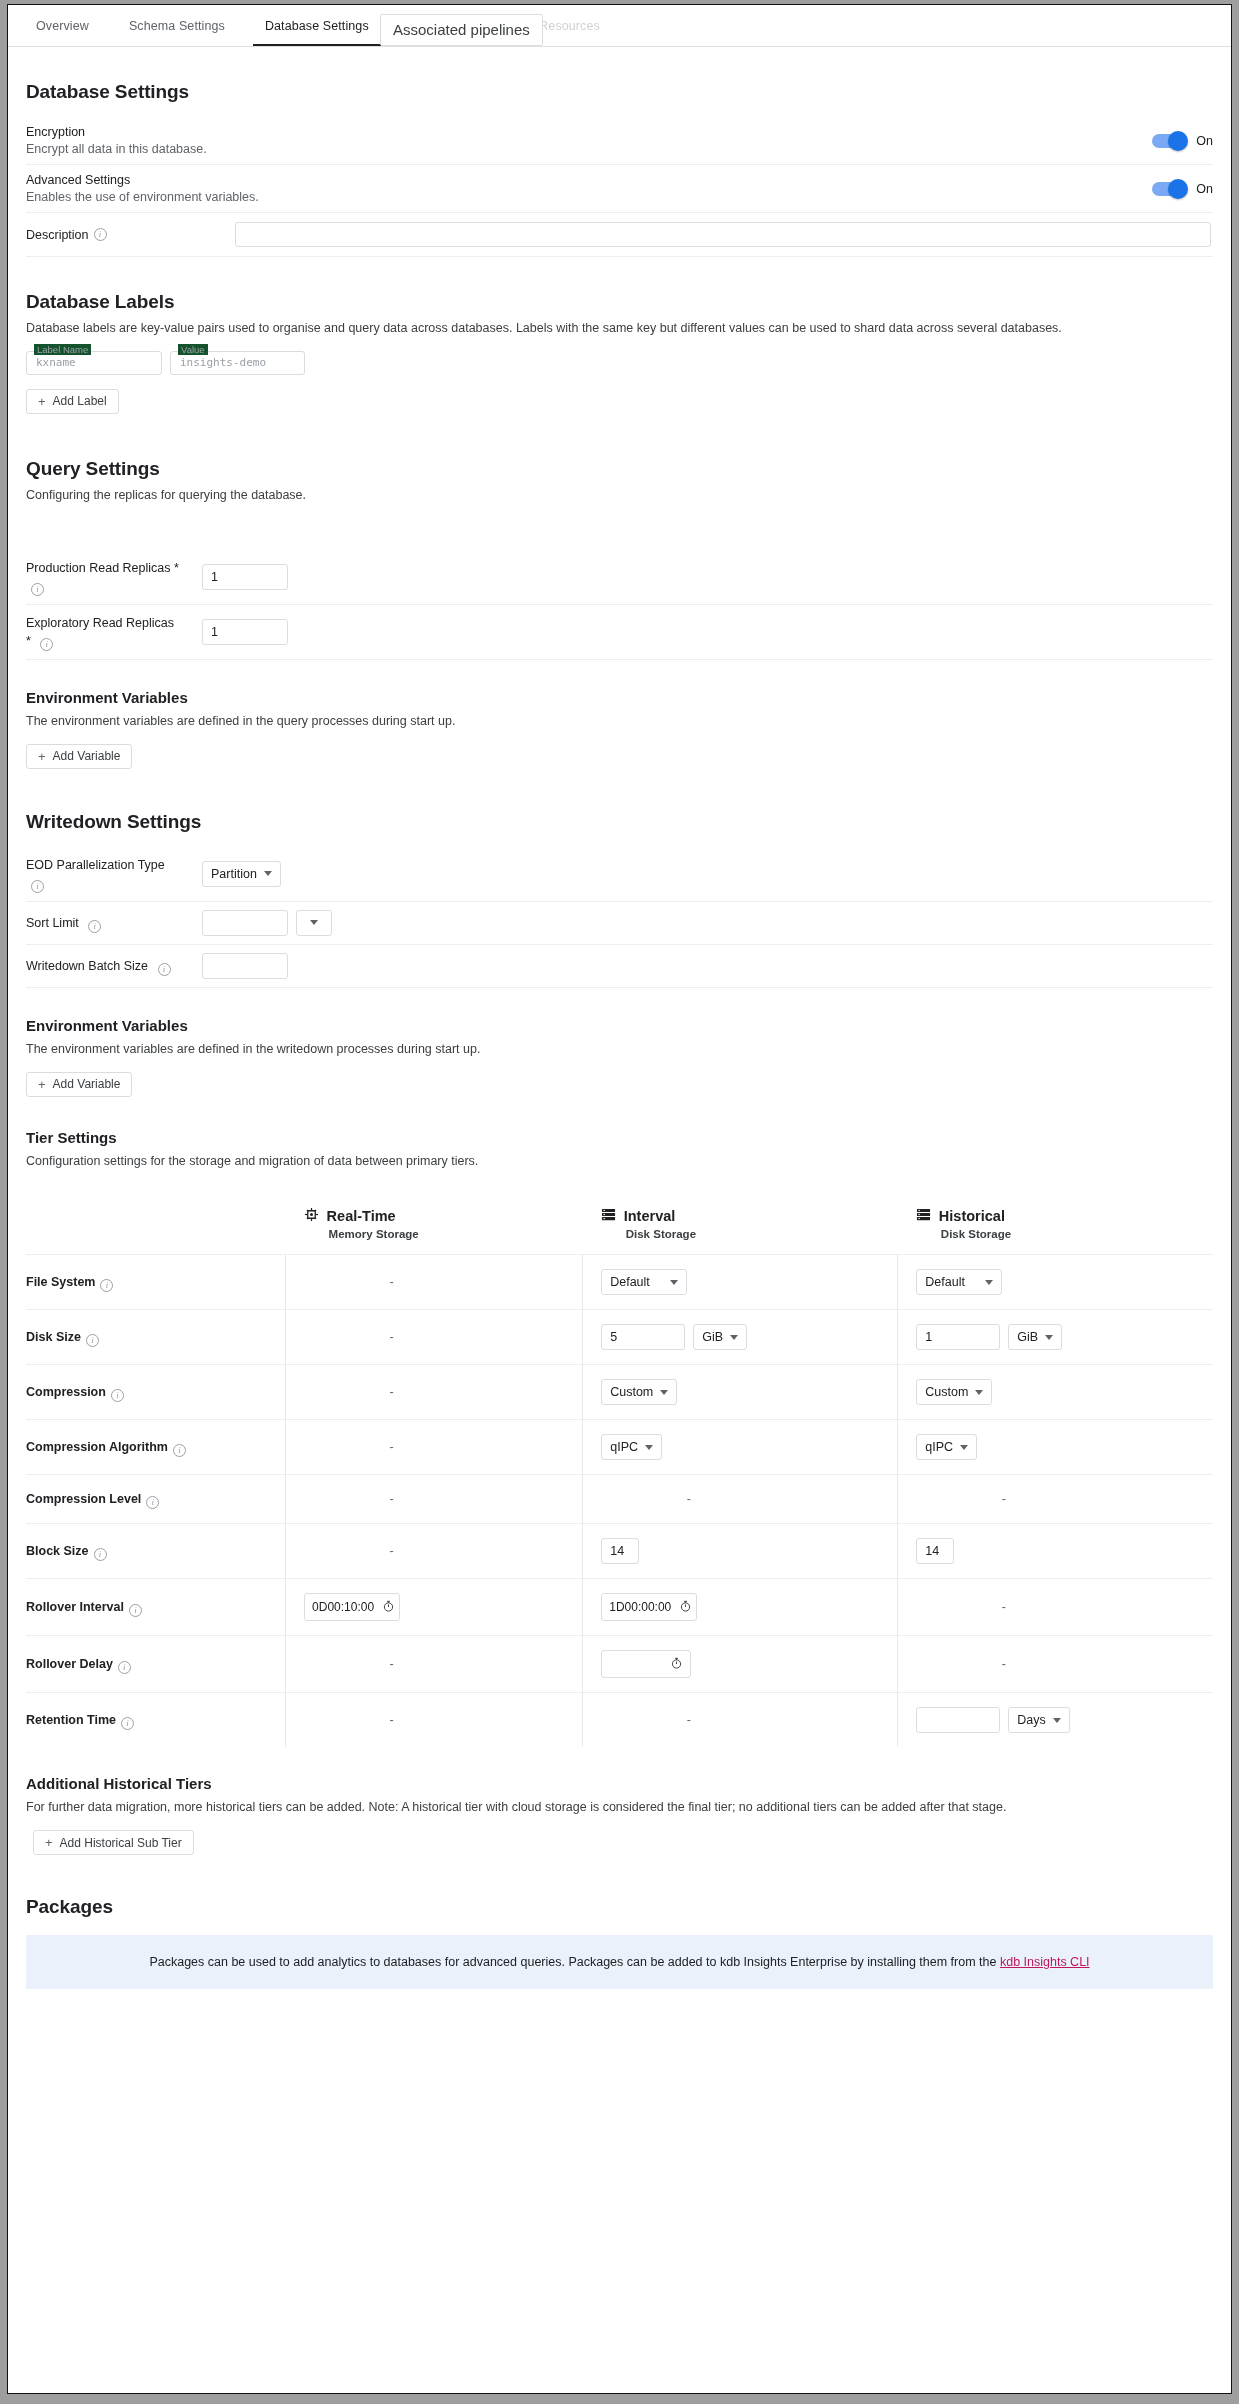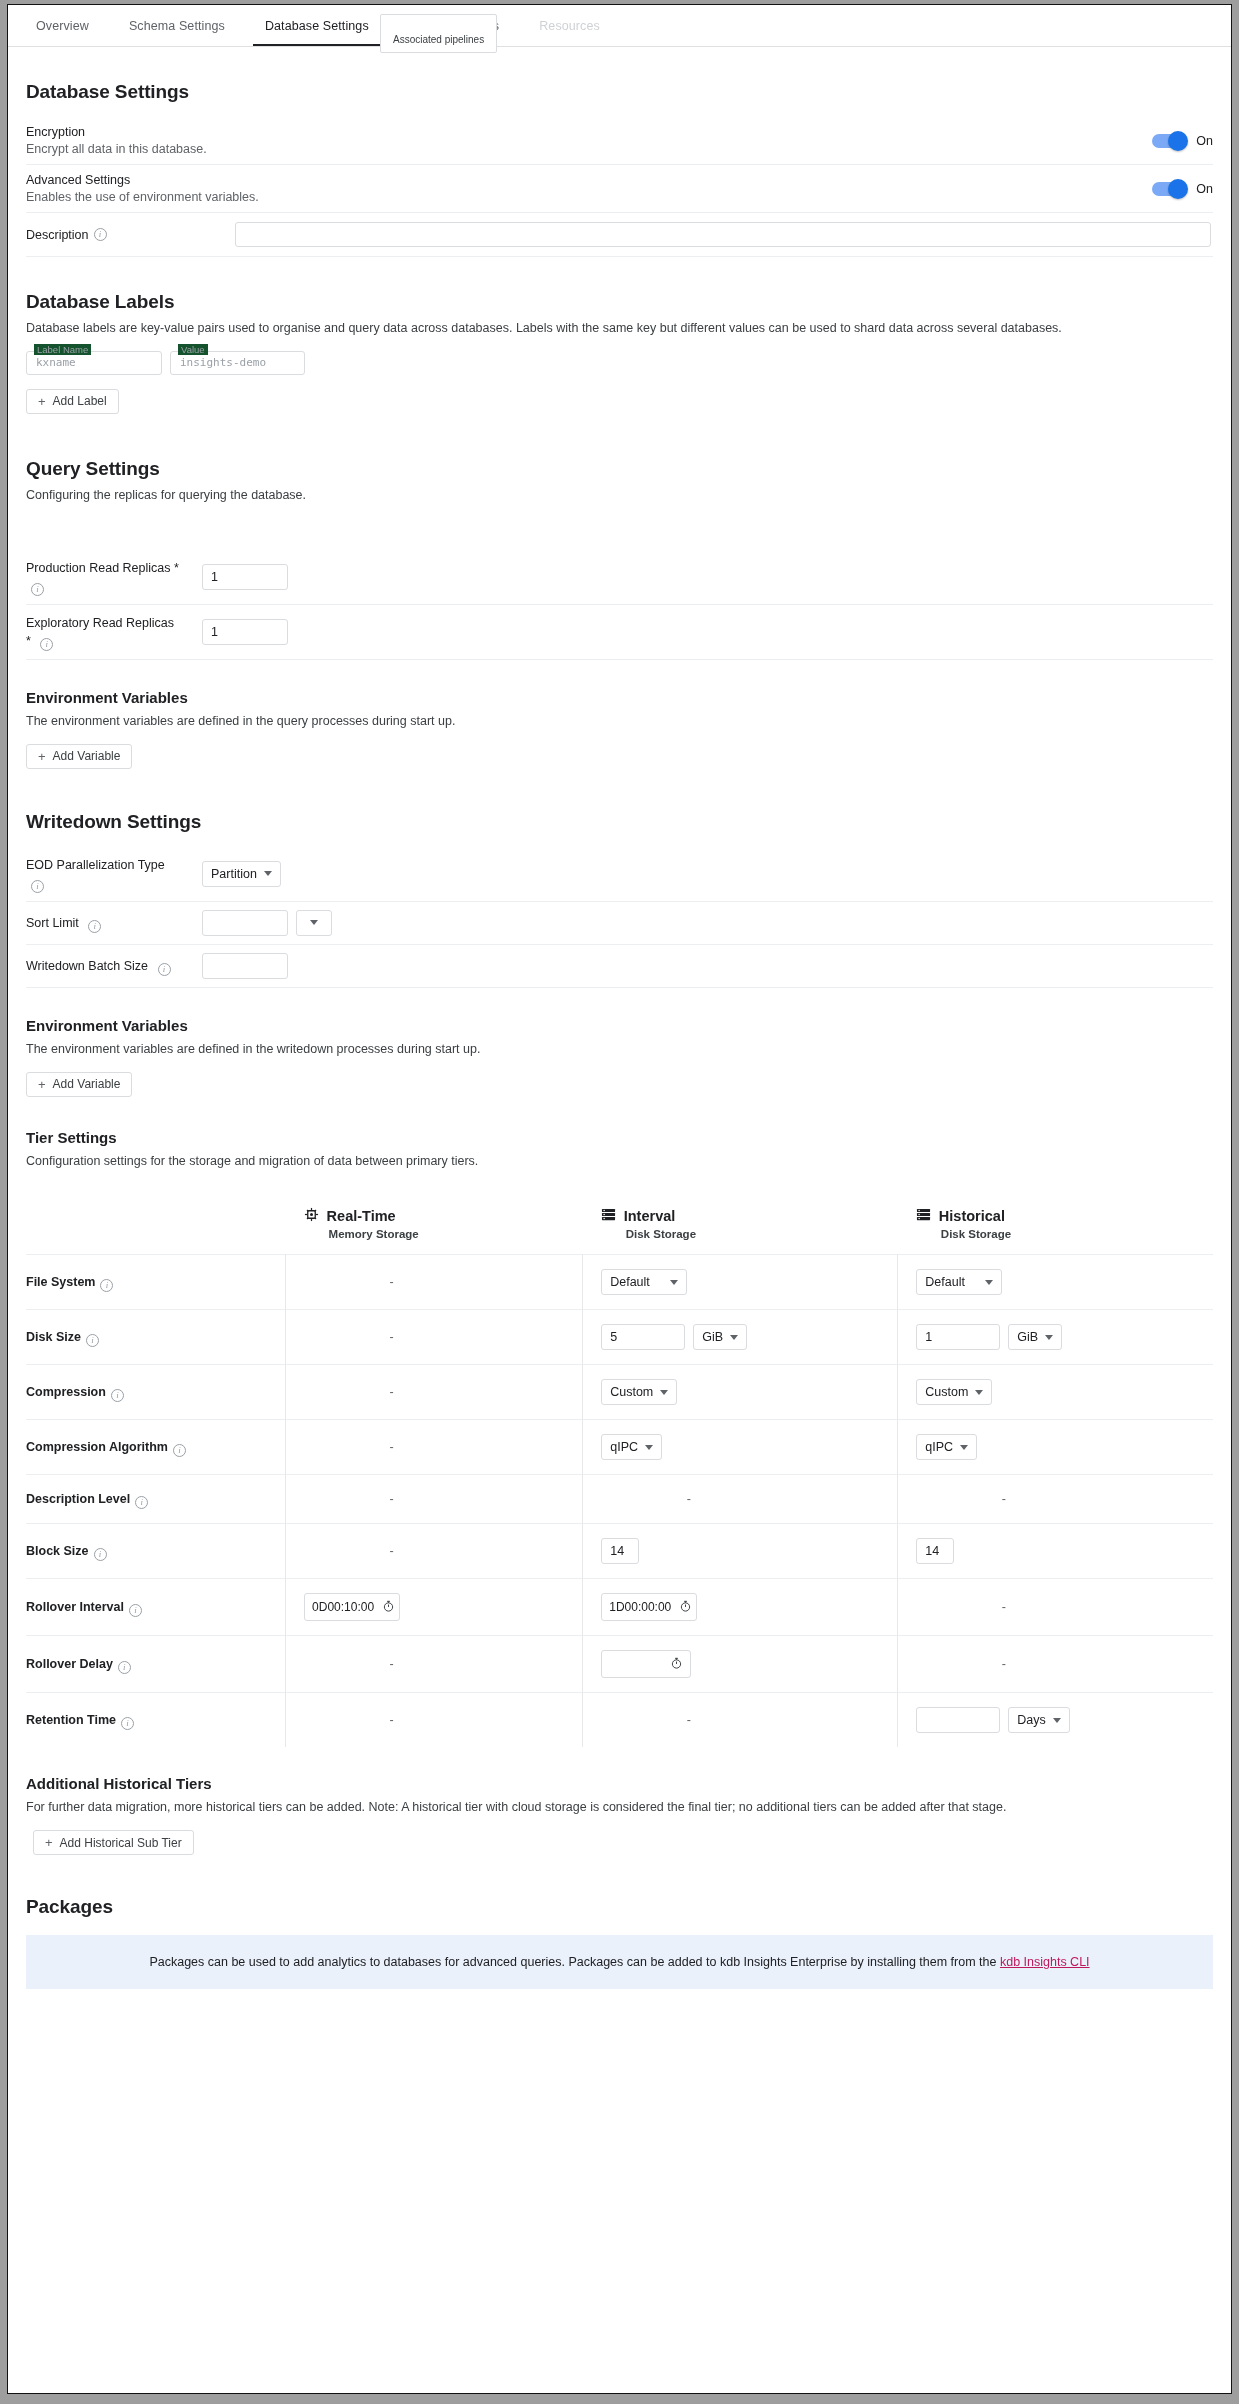--- a/index.html
+++ b/index.html
@@ -49,22 +49,22 @@
     position: absolute;
     left: 8px; right: 8px; bottom: 0;
     height: 2.5px; background: #202124;
   }
   .tab.faded { color: #cfd2d5; }
   .tooltip-pill {
     position: absolute;
     left: 372px; top: 9px;
     background: #fff;
     border: 1px solid #dadce0;
-    padding: 19px 12px 7px;
-    font-size: 10px;
+    padding: 6px 12px 7px;
+    font-size: 15px;
     color: #3c4043;
     border-radius: 2px;
     z-index: 5;
     white-space: nowrap;
   }
 
   
   .content { padding: 0 18px 0 18px; }
 
   h1.sec {
@@ -597,21 +597,21 @@
               <td class="cellcol col-hist">
                 <div class="cellwrap">
                   <div class="sel">
                     <span>qIPC</span>
                     <span class="caret"></span>
                   </div>
                 </div>
               </td>
             </tr>
             <tr>
-              <td class="rowlabel"><span class="rowlabel-txt">Description Level</span><span class="info-ic">i</span></td>
+              <td class="rowlabel"><span class="rowlabel-txt">Compression Level</span><span class="info-ic">i</span></td>
               <td class="cellcol col-rt">
                 <span class="dash">-</span>
               </td>
               <td class="cellcol col-iv">
                 <span class="dash">-</span>
               </td>
               <td class="cellcol col-hist">
                 <span class="dash">-</span>
               </td>
             </tr>

